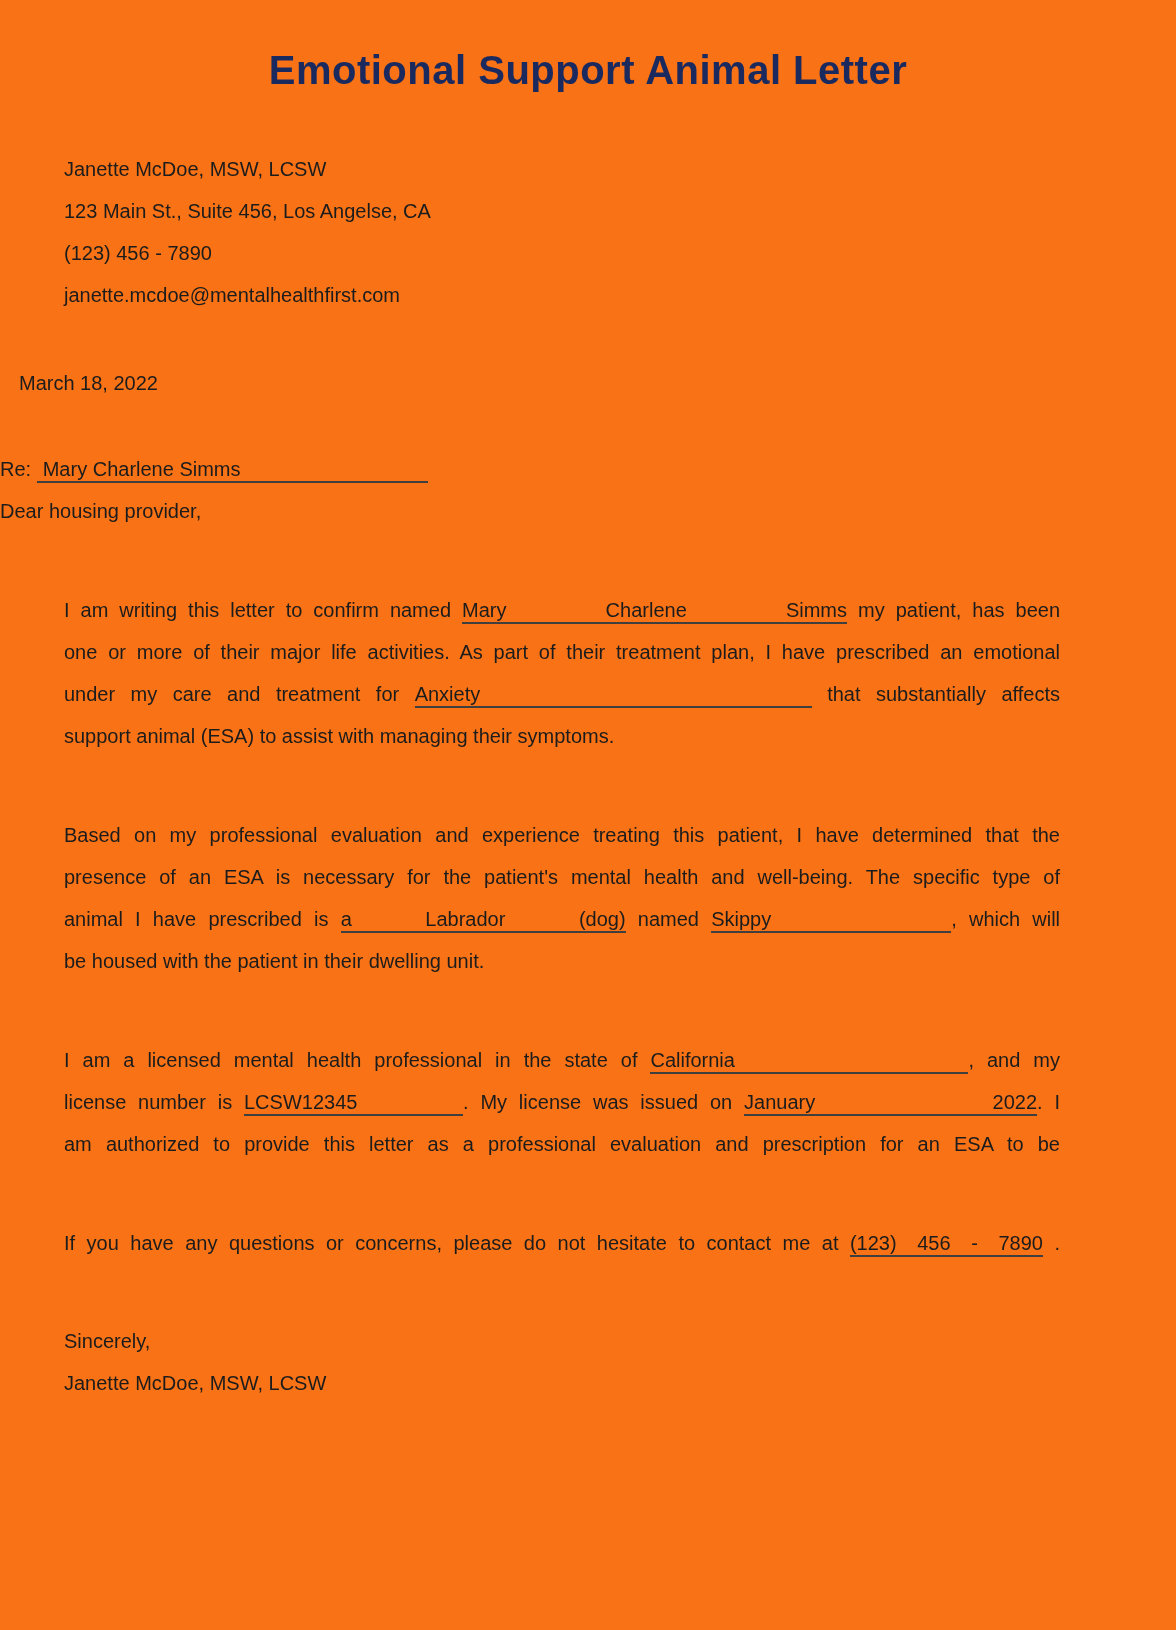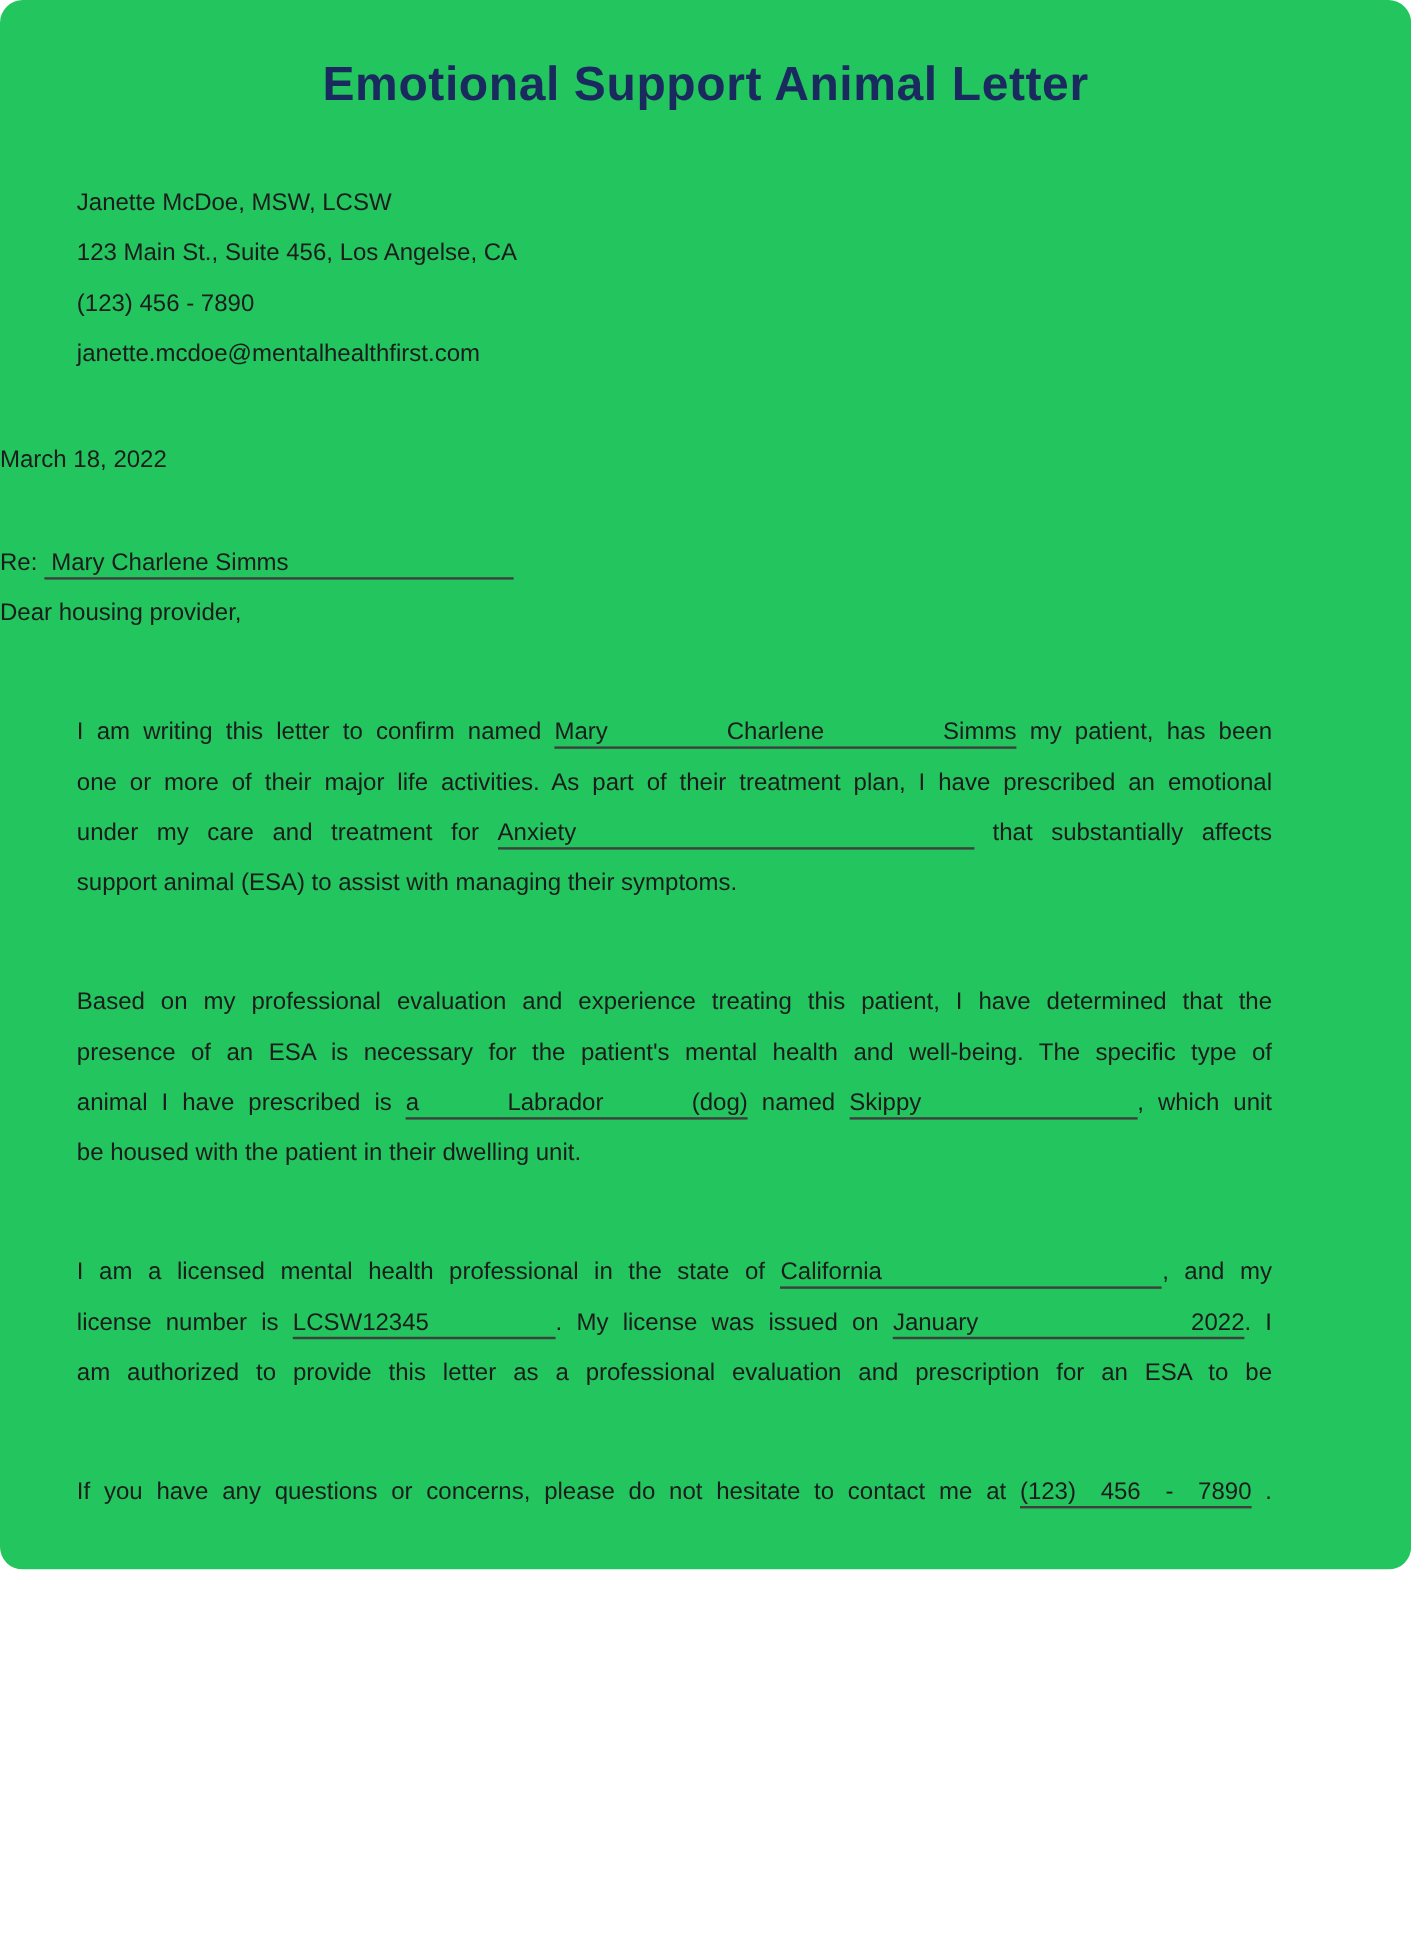--- a/index.html
+++ b/index.html
@@ -1,39 +1,38 @@
 <!DOCTYPE html>
 <html style="--title-color: #1b2a5e; --text-color: #1c1c1c; --line-color: #3f3f3f;"><head>
 <meta charset="utf-8">
 <style>
   html, body { margin: 0; padding: 0; background: #ffffff; }
   .page {
     position: relative;
     width: 1176px;
-    height: 1308px;
-    background: #22c55e;
+    height: 1630px;
+    background: #f97316;
     overflow: hidden;
     font-family: "Liberation Sans", "DejaVu Sans", sans-serif;
     color: var(--text-color, #1c1c1c);
     font-size: 20px;
-    border-radius: 19px;
   }
   .page-title {
     margin: 46px 0 0 0;
     text-align: center;
     font-size: 40px;
     line-height: 48px;
     font-weight: bold;
     color: var(--title-color, #1b2a5e);
     letter-spacing: 0.5px;
   }
   .content { margin-left: 64px; width: 996px; }
   .line { line-height: 42px; margin: 0; }
   .sender-block { margin-top: 54px; }
-  .date-line { margin-top: 46px; }
+  .date-line { margin-top: 46px; padding-left: 19px; }
   .re-line { margin-top: 44px; }
   .salutation { margin-top: 0; }
   .para { margin-top: 57px; }
   .closing-block { margin-top: 56px; }
   .jline {
     line-height: 42px;
     text-align: justify;
     text-align-last: justify;
   }
   .jlast { line-height: 42px; text-align: left; }
@@ -78,21 +77,21 @@
   <div class="content para">
     <div class="jline"><span>I am writing this letter to confirm named</span> <span class="blank bw-385">Mary Charlene Simms</span> <span>my patient, has been</span></div>
     <div class="jline"><span>one or more of their major life activities. As part of their treatment plan, I have prescribed an emotional</span></div>
     <div class="jline"><span>under my care and treatment for</span> <span class="blank bw-397">Anxiety</span> <span>that substantially affects</span></div>
     <div class="jlast"><span>support animal (ESA) to assist with managing their symptoms.</span></div>
   </div>
 
   <div class="content para">
     <div class="jline"><span>Based on my professional evaluation and experience treating this patient, I have determined that the</span></div>
     <div class="jline"><span>presence of an ESA is necessary for the patient's mental health and well-being. The specific type of</span></div>
-    <div class="jline"><span>animal I have prescribed is</span> <span class="blank bw-285">a Labrador (dog)</span> <span>named</span> <span class="blank bw-240">Skippy</span><span>, which unit</span></div>
+    <div class="jline"><span>animal I have prescribed is</span> <span class="blank bw-285">a Labrador (dog)</span> <span>named</span> <span class="blank bw-240">Skippy</span><span>, which will</span></div>
     <div class="jlast"><span>be housed with the patient in their dwelling unit.</span></div>
   </div>
 
   <div class="content para">
     <div class="jline"><span>I am a licensed mental health professional in the state of</span> <span class="blank bw-318">California</span><span>, and my</span></div>
     <div class="jline"><span>license number is</span> <span class="blank bw-219">LCSW12345</span><span>. My license was issued on</span> <span class="blank bw-293">January 2022</span><span>. I</span></div>
     <div class="jline"><span>am authorized to provide this letter as a professional evaluation and prescription for an ESA to be</span></div>
   </div>
 
   <div class="content para">

